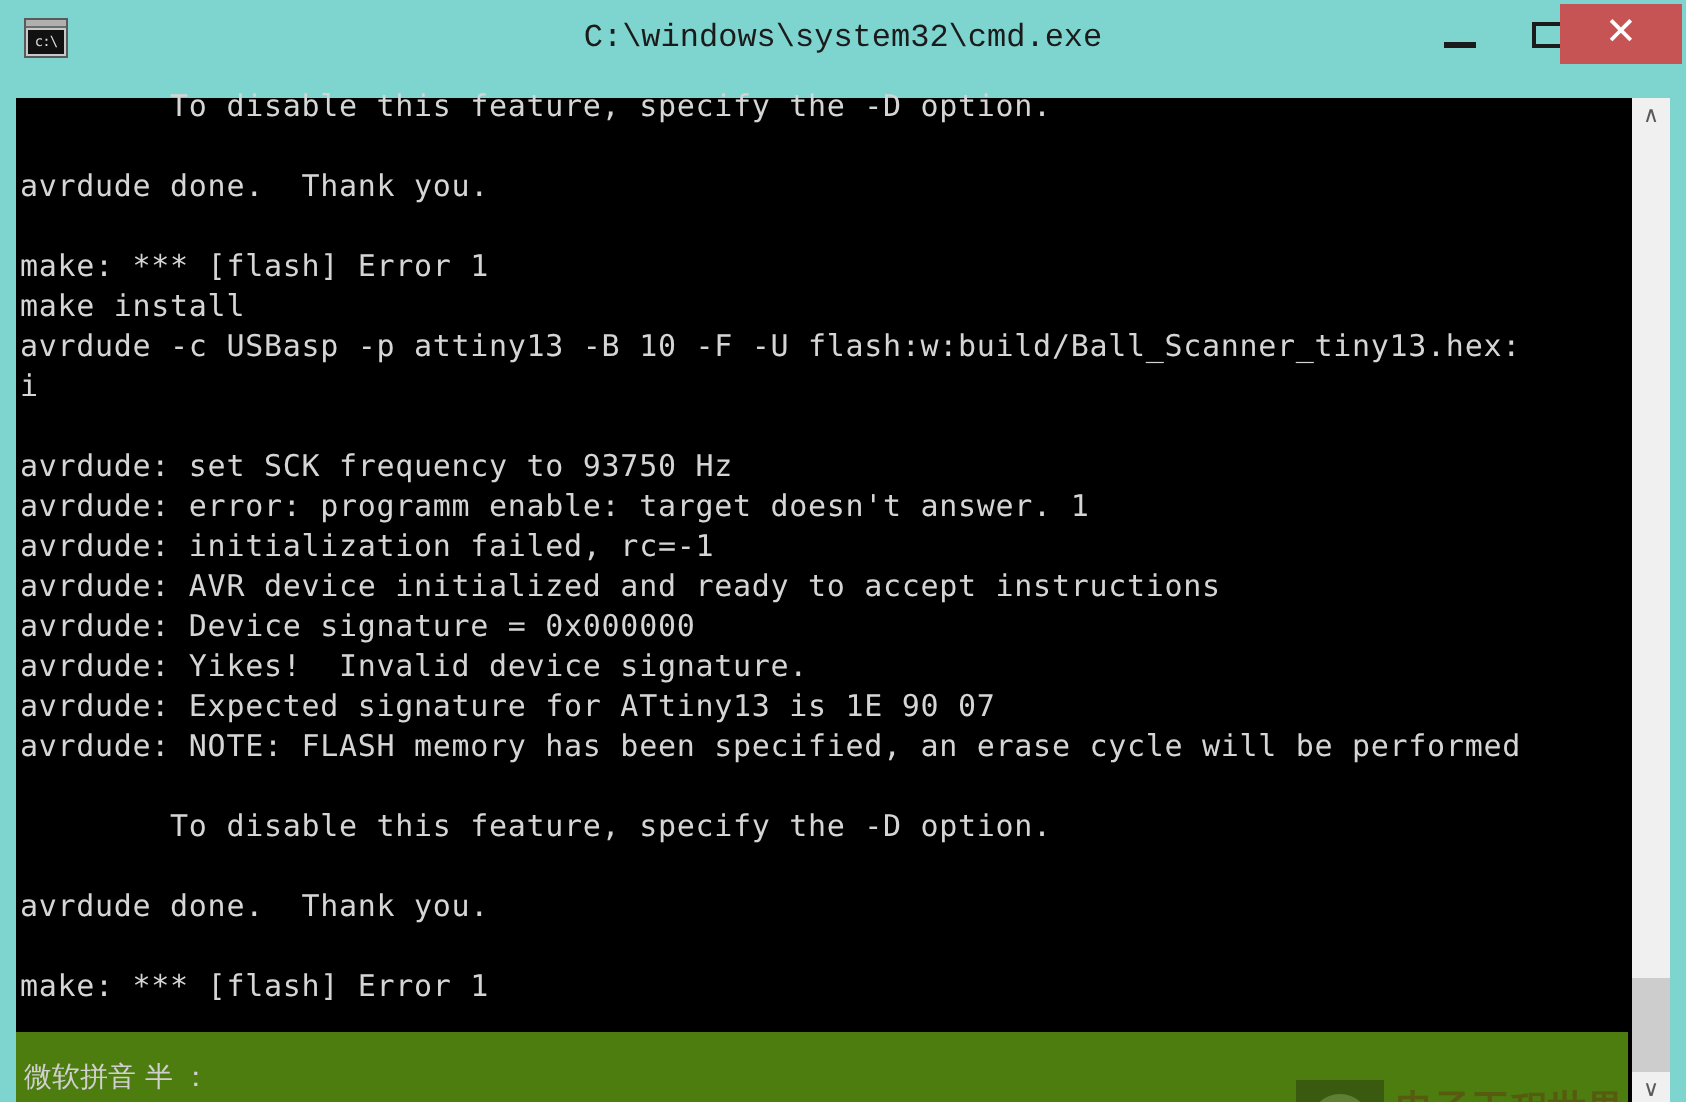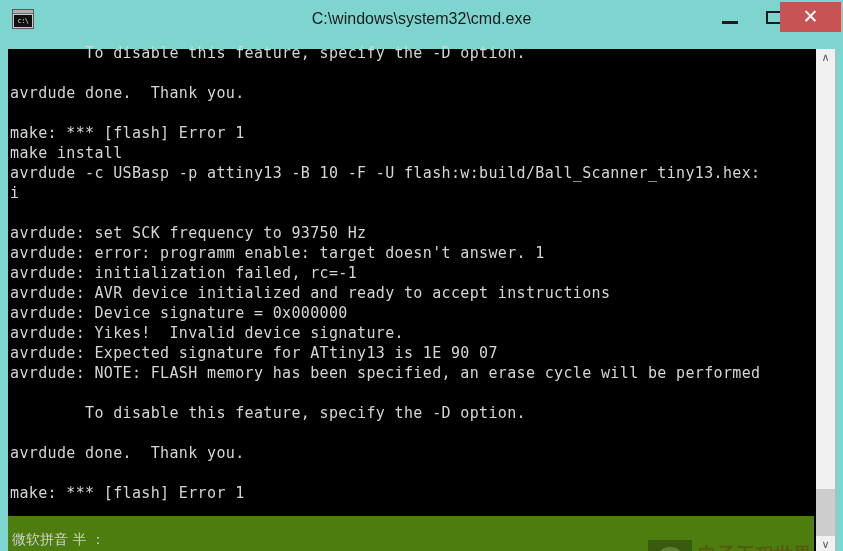--- a/index.html
+++ b/index.html
@@ -63,21 +63,21 @@
   }
 
   #window-title {
     position: absolute;
     left: 0; top: 0;
     width: 843px;
     height: 38px;
     line-height: 38px;
     text-align: center;
     color: #1b1b1b;
-    font-family: Liberation Sans, sans-serif;
+    font-family: Liberation Mono, monospace;
     font-size: 16px;
     white-space: nowrap;
   }
 
   .winbtn {
     position: absolute;
     top: 2px;
     height: 30px;
     cursor: default;
   }

